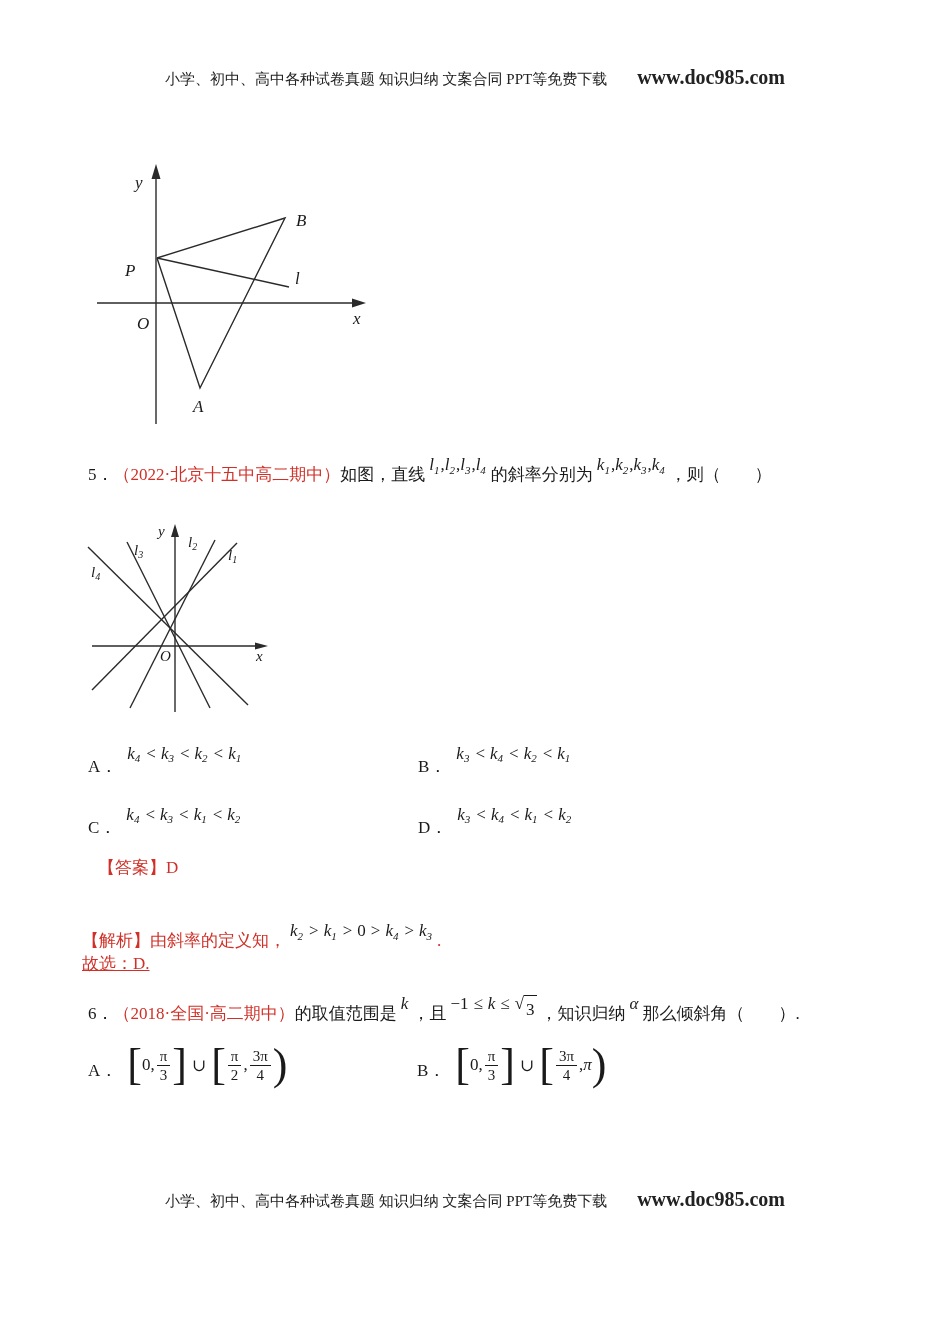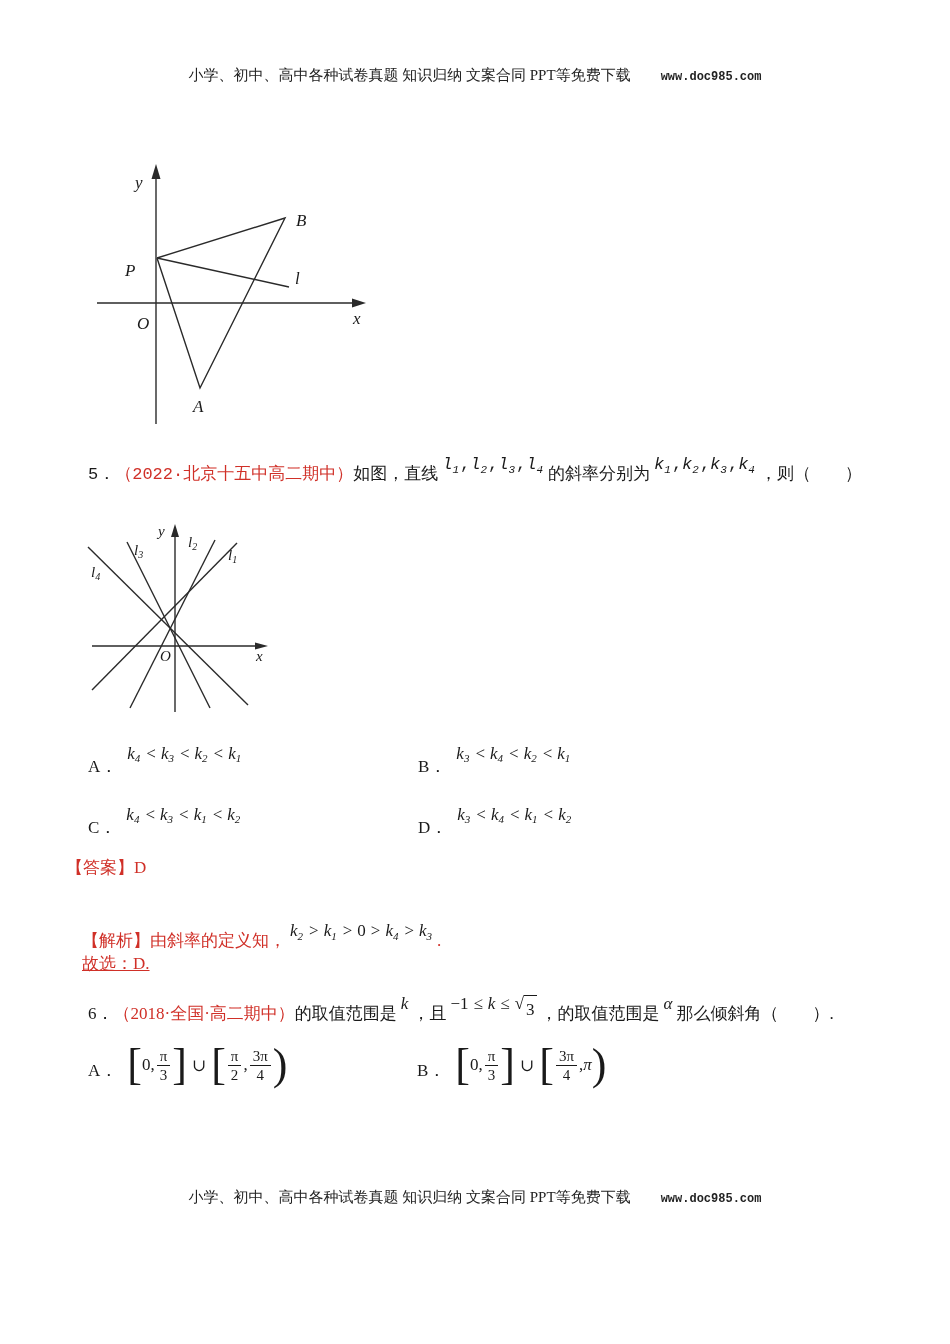--- a/index.html
+++ b/index.html
@@ -1,21 +1,21 @@
 <!DOCTYPE html>
 <html><head>
 <meta charset="utf-8">
 <style>
   html,body{margin:0;padding:0;background:#fff;}
   .page{position:relative;width:950px;height:1344px;background:#ffffff;overflow:hidden;
         font-family:"Liberation Serif","DejaVu Serif",serif;color:#1a1a1a;}
   .abs{position:absolute;white-space:nowrap;}
   .hdr{left:0;right:0;display:flex;justify-content:center;align-items:baseline;gap:30px;
        font-size:15px;color:#222;}
-  .hdr .url{font-family:Liberation Mono, monospace;font-weight:700;font-size:12px;}
+  .hdr .url{font-family:Liberation Serif, serif;font-weight:700;font-size:20px;}
   .red{color:#d03028;}
   .stem{font-size:17px;line-height:28px;}
   
   .imath{display:inline-block;position:relative;top:-10px;padding:0 4px;font-size:17px;}
   .mi{font-style:italic;}
   .mr{font-style:normal;}
   .mo{font-style:normal;padding:0 5px;}
   .ms{font-size:11px;font-style:italic;position:relative;top:4px;margin-right:1px;}
   .mathline{display:inline-flex;align-items:center;font-size:17px;}
   .mathline .mfrac{display:inline-flex;flex-direction:column;align-items:center;
@@ -53,21 +53,21 @@
     <line x1="72" y1="96" x2="204" y2="125"></line>
     <text x="50" y="26" font-size="17">y</text>
     <text x="268" y="162" font-size="17">x</text>
     <text x="52" y="167" font-size="17">O</text>
     <text x="40" y="114" font-size="17">P</text>
     <text x="211" y="64" font-size="17">B</text>
     <text x="108" y="250" font-size="17">A</text>
     <text x="210" y="122" font-size="17">l</text>
   </svg>
 
-  <div class="abs stem" style="left:88px;top:461px;font-family:Liberation Mono, monospace;">
+  <div class="abs stem" style="left:88px;top:461px;">
     <span>5．</span><span class="red">（2022·北京十五中高二期中）</span><span>如图，直线</span><span class="imath"><span class="mi">l</span><span class="ms">1</span><span class="mr">,</span><span class="mi">l</span><span class="ms">2</span><span class="mr">,</span><span class="mi">l</span><span class="ms">3</span><span class="mr">,</span><span class="mi">l</span><span class="ms">4</span></span><span>的斜率分别为</span><span class="imath"><span class="mi">k</span><span class="ms">1</span><span class="mr">,</span><span class="mi">k</span><span class="ms">2</span><span class="mr">,</span><span class="mi">k</span><span class="ms">3</span><span class="mr">,</span><span class="mi">k</span><span class="ms">4</span></span><span>，则（　　）</span>
   </div>
 
   <svg class="abs" style="left:78px;top:522px;" width="212" height="196" viewBox="0 0 212 196">
     <line x1="97" y1="190" x2="97" y2="10"></line>
     <polygon points="97,2 93,15 101,15"></polygon>
     <line x1="14" y1="124" x2="180" y2="124"></line>
     <polygon points="190,124 177,120.5 177,127.5"></polygon>
     <line x1="14" y1="168" x2="159" y2="21"></line>
     <line x1="52" y1="186" x2="137" y2="18"></line>
@@ -136,37 +136,37 @@
         <span class="ms">4</span>
         <span class="mo">&lt;</span>
         <span class="mi">k</span>
         <span class="ms">1</span>
         <span class="mo">&lt;</span>
         <span class="mi">k</span>
         <span class="ms">2</span>
       </span>
   </div>
 
-  <div class="abs stem red" style="left:66px;top:854px;">
+  <div class="abs stem red" style="left:98px;top:854px;">
     <span>【答案】</span><span>D</span>
   </div>
 
   <div class="abs stem" style="left:82px;top:927px;">
     <span class="red">【解析】</span><span class="red">由斜率的定义知，</span><span class="imath"><span class="mi">k</span><span class="ms">2</span><span class="mo">&gt;</span><span class="mi">k</span><span class="ms">1</span><span class="mo">&gt;</span><span class="mr">0</span><span class="mo">&gt;</span><span class="mi">k</span><span class="ms">4</span><span class="mo">&gt;</span><span class="mi">k</span><span class="ms">3</span></span><span class="red">.</span>
   </div>
 
   <div class="abs stem red" style="left:82px;top:950px;text-decoration:underline;">
     <span>故选：D.</span>
   </div>
 
   <div class="abs stem" style="left:88px;top:1000px;">
     <span>6．</span><span class="red">（2018·全国·高二期中）</span><span>的取值范围是</span><span class="imath"><span class="mi">k</span></span><span>，且</span><span class="imath"><span class="mr">−1</span><span class="mo">≤</span><span class="mi">k</span><span class="mo">≤</span><span class="msqrt">
           <span class="mrad">√</span>
           <span class="mrv">3</span>
-        </span></span><span>，的取值范围是</span><span class="imath"><span class="mi">α</span></span><span>那么倾斜角（　　）.</span>
+        </span></span><span>，知识归纳</span><span class="imath"><span class="mi">α</span></span><span>那么倾斜角（　　）.</span>
   </div>
 
   <div class="abs opt6" style="left:88px;top:1042px;">
     <span class="lab">A．</span>
       <span class="mathline">
         <span class="mbig">[</span>
         <span class="mr">0,</span>
         <span class="mfrac">
           <span class="mnum">π</span>
           <span class="mden">3</span>

